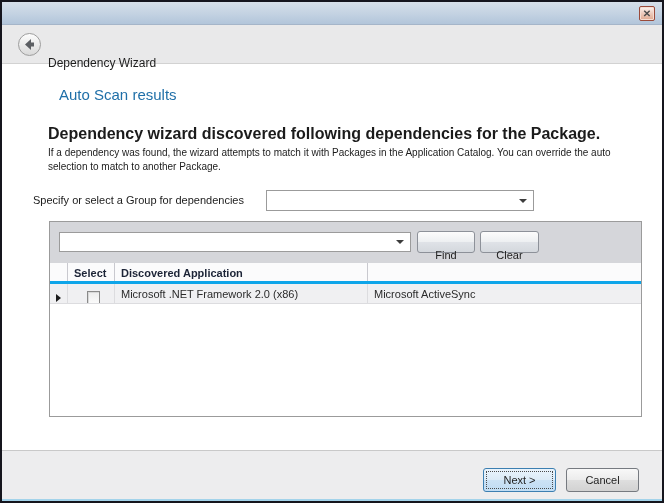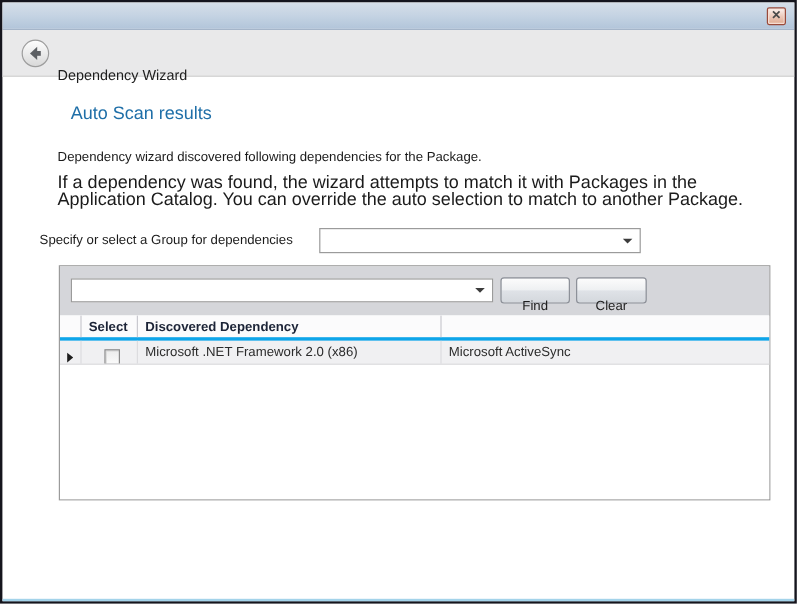--- a/index.html
+++ b/index.html
@@ -36,22 +36,22 @@
     border:1px solid #9d9d9d; border-radius:50%;
     background:linear-gradient(#fdfdfd, #d9d9d9);
     display:flex; align-items:center; justify-content:center; cursor:pointer;
   }
   .header-title {
     position:absolute; left:46px; top:15px; font-size:12px; color:#1e1e1e;margin-top:16px;
   }
 
   
   .heading { position:absolute; left:46px; top:84px; font-size:15px;margin-left:11px; }
-  .para1 { position:absolute; left:46px; top:123px; font-size:11px; color:#1b1b1b; }
-  .para2 { position:absolute; left:46px; top:144px; width:588px; font-size:15px; color:#1b1b1b; line-height:14px; }
+  .para1 { position:absolute; left:46px; top:123px; font-size:16px; color:#1b1b1b;font-weight:bold; }
+  .para2 { position:absolute; left:46px; top:144px; width:588px; font-size:10px; color:#1b1b1b; line-height:14px; }
 
   .group-label { position:absolute; left:31px; top:192px; font-size:11px; color:#1b1b1b; }
   .combo {
     position:absolute; background:#fff; border:1px solid #9b9b9b; cursor:pointer;
   }
   .combo .chev {
     position:absolute; right:6px; top:50%; margin-top:-2px;
     width:0; height:0; border-left:4px solid transparent;
     border-right:4px solid transparent; border-top:4px solid #3c3c3c;
   }
@@ -161,30 +161,34 @@
         <span class="chev"></span>
       </div>
       <div class="btn find-btn">Find</div>
       <div class="btn clear-btn">Clear</div>
     </div>
 
     <div class="grid">
       <div class="grid-header">
         <div class="cell c-gutter"></div>
         <div class="cell c-select">Select</div>
-        <div class="cell c-disc">Discovered Dependency</div>
+        <div class="cell c-disc">Discovered Application</div>
       </div>
       <div class="grid-row">
         <div class="cell c-gutter">
           <span class="row-arrow"></span>
         </div>
         <div class="cell c-select">
           <div class="checkbox"></div>
         </div>
         <div class="cell c-disc">Microsoft .NET Framework 2.0 (x86)</div>
         <div class="cell c-match">Microsoft ActiveSync</div>
       </div>
     </div>
   </div>
 
+  <div class="footer">
+    <div class="next-btn">Next &gt;</div>
+    <div class="cancel-btn">Cancel</div>
+  </div>
   <div class="footer-accent"></div>
 
 </div>
 
 </body></html>

